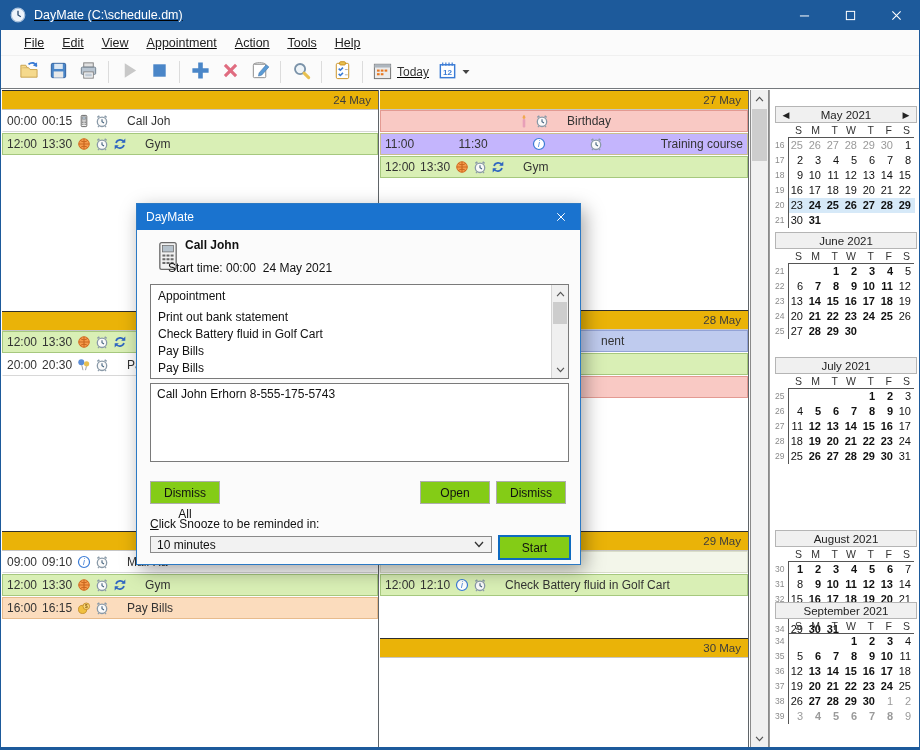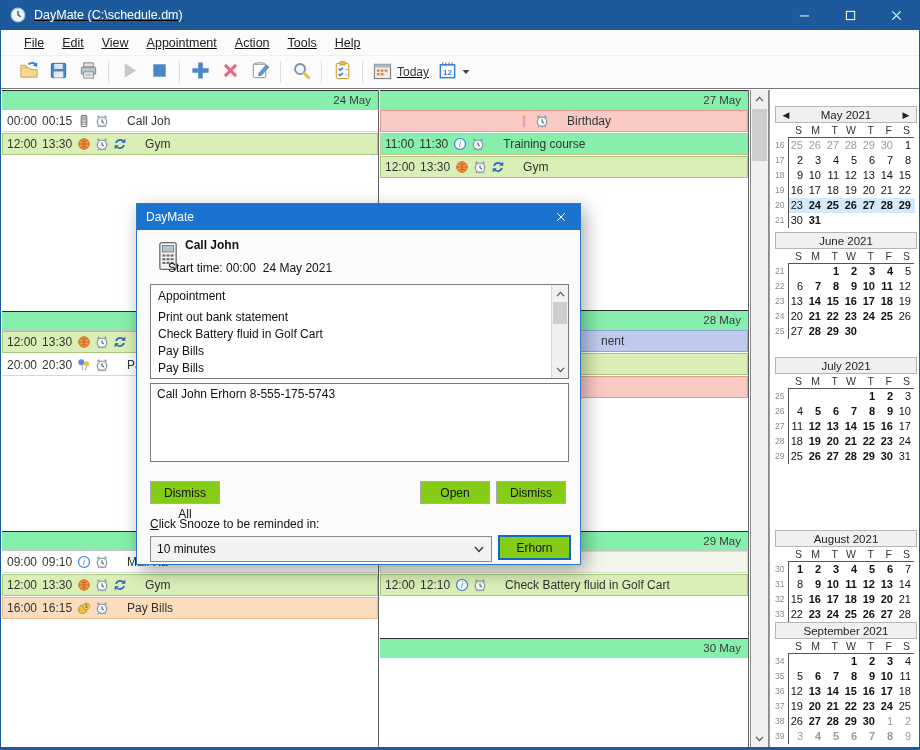--- a/index.html
+++ b/index.html
@@ -25,32 +25,32 @@
   .tb-label{font-size:12px;color:#333;margin-left:4px;}
   .tb-sep{width:1px;height:22px;background:#dcdcdc;margin:0 5px;}
   .tb-caret{margin-left:4px;display:inline-flex;}
   .tb-caret svg{width:8px;height:6px;}
   
   .main{position:absolute;left:1px;right:1px;top:90px;bottom:0;background:#fff;}
   .col{position:absolute;top:0;bottom:0;background:#fff;overflow:hidden;}
   .col-left{left:0;width:377px;border-right:1px solid #5f6468;}
   .col-right{left:378px;width:369px;border-right:1px solid #5f6468;}
   .day-section{position:absolute;left:0;right:0;}
-  .day-header{height:20px;background:#86efac;border-top:1px solid #2e2e2e;border-bottom:1px solid #c6c6c6;
+  .day-header{height:20px;background:#eab308;border-top:1px solid #2e2e2e;border-bottom:1px solid #c6c6c6;
               font-size:11.5px;color:#3c3c3c;text-align:right;line-height:18px;padding-right:7px;}
   .event{height:22px;margin-bottom:1px;display:flex;align-items:center;font-size:12px;color:#333;
          padding:0 4px;border:1px solid transparent;white-space:nowrap;overflow:hidden;}
   .event .ev-time{margin-right:5px;color:#333;}
   .event .icon{width:14px;height:14px;margin-right:4px;display:inline-flex;flex:none;}
   .event .icon svg{width:14px;height:14px;}
   .event .ev-title{margin-left:14px;}
   .ev-white{background:#fff;border-bottom-color:#d8d8d8;}
   .ev-green{background:#d9efb5;border-color:#a6c87e;}
   .ev-pink{background:#f9c9c4;border-color:#e39a92;}
-  .ev-khaki{background:#86efac;border-color:#c9bf8f;}
+  .ev-khaki{background:#c4b5fd;border-color:#c9bf8f;justify-content:space-between;}
   .ev-blue{background:#bfcbee;border-color:#93a3d6;}
   .ev-peach{background:#fbdcbd;border-color:#e7bb8c;text-align:right;}
   .ev-pale{background:#f3f6ea;border-color:#d9ddc9;}
   .ev-center{justify-content:center;}
   
   .vscroll{position:absolute;left:748px;top:0;bottom:0;width:19px;background:#f0f0f0;
            border-left:1px solid #8a8a8a;border-right:1px solid #8a8a8a;}
   .vs-arrow{position:absolute;left:0;right:0;height:17px;display:flex;align-items:center;justify-content:center;}
   .vs-arrow svg{width:9px;height:6px;}
   .vs-up{top:0;} .vs-down{bottom:0;}
@@ -93,21 +93,21 @@
   .dlg-scroll .vs-thumb{top:17px;height:22px;left:1px;right:1px;}
   .dlg-note{position:absolute;left:13px;top:179px;width:419px;height:79px;background:#fff;border:1px solid #7a7a7a;
             font-size:12px;color:#111;padding:3px 6px;}
   .dlg-btn{position:absolute;height:23px;background:#84cc16;border:1px solid #adadad;font-size:12px;color:#111;
            text-align:center;line-height:21px;cursor:default;}
   .btn-dismiss-all{left:13px;top:277px;width:70px;}
   .btn-open{left:283px;top:277px;width:70px;}
   .btn-dismiss{left:359px;top:277px;width:70px;}
   .dlg-snooze-label{position:absolute;left:13px;top:313px;font-size:12px;color:#111;}
   .dlg-snooze-label u{text-decoration:underline;}
-  .dlg-combo{position:absolute;left:13px;top:332px;width:342px;height:26px;background:#f2f2f2;border:1px solid #8a8a8a;
+  .dlg-combo{position:absolute;left:13px;top:332px;width:342px;height:17px;background:#f2f2f2;border:1px solid #8a8a8a;
              display:flex;align-items:center;font-size:12px;color:#111;padding-left:6px;cursor:default;}
   .dlg-combo .combo-chev{margin-left:auto;margin-right:7px;display:inline-flex;}
   .dlg-combo .combo-chev svg{width:10px;height:7px;}
   .btn-snooze{left:361px;top:331px;width:73px;height:25px;border:2px solid #0d6ac0;line-height:21px;}
 </style>
 </head>
 <body>
 
 <div class="window">
   <div class="titlebar">
@@ -854,21 +854,21 @@
               <span class="dcell">29</span>
               <span class="dcell b">30</span>
               <span class="dcell b">31</span>
               <span class="dcell"></span>
               <span class="dcell"></span>
               <span class="dcell"></span>
               <span class="dcell"></span>
             </div>
           </div>
         </div>
-        <div class="mc" style="top: 532px;">
+        <div class="mc" style="top: 512px;">
           <div class="mc-head">September 2021</div>
           <div class="mc-daynames">
             <span class="wk"></span>
             <div class="days">
               <span class="dcell">S</span>
               <span class="dcell">M</span>
               <span class="dcell">T</span>
               <span class="dcell">W</span>
               <span class="dcell">T</span>
               <span class="dcell">F</span>
@@ -1009,15 +1009,15 @@
 
     <div class="dlg-snooze-label" id="snooze-label"><u>C</u>lick Snooze to be reminded in:</div>
     <div class="dlg-combo">
       <span>10 minutes</span>
       <span class="combo-chev">
           <svg viewBox="0 0 10 7">
             <path d="M1 1l4 4.5L9 1" fill="none" stroke="#333" stroke-width="1.3"></path>
           </svg>
         </span>
     </div>
-    <button class="dlg-btn btn-snooze">Erhorn</button>
+    <button class="dlg-btn btn-snooze">Start</button>
   </div>
 </div>
 
 </body></html>

